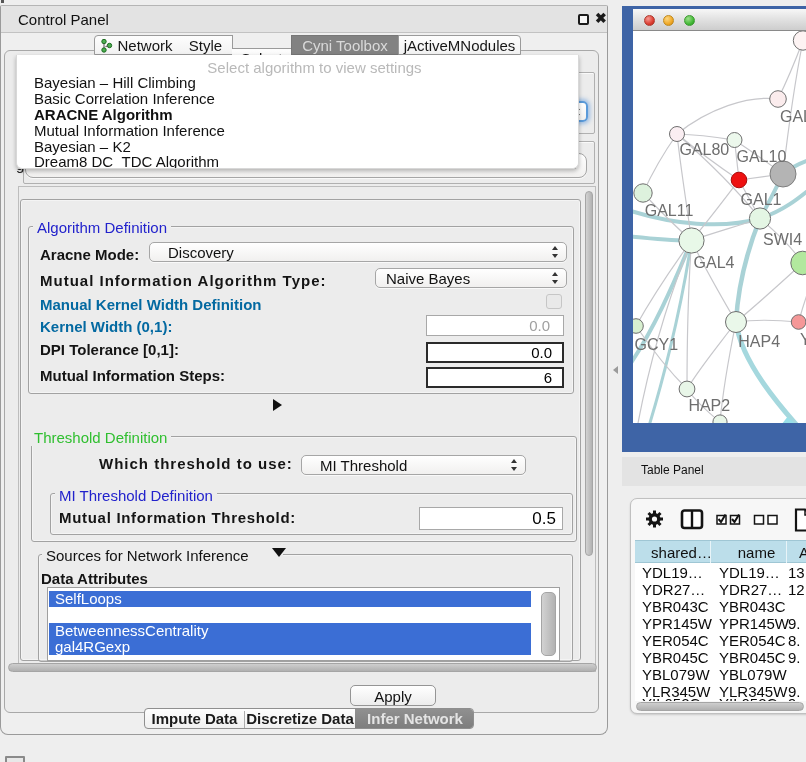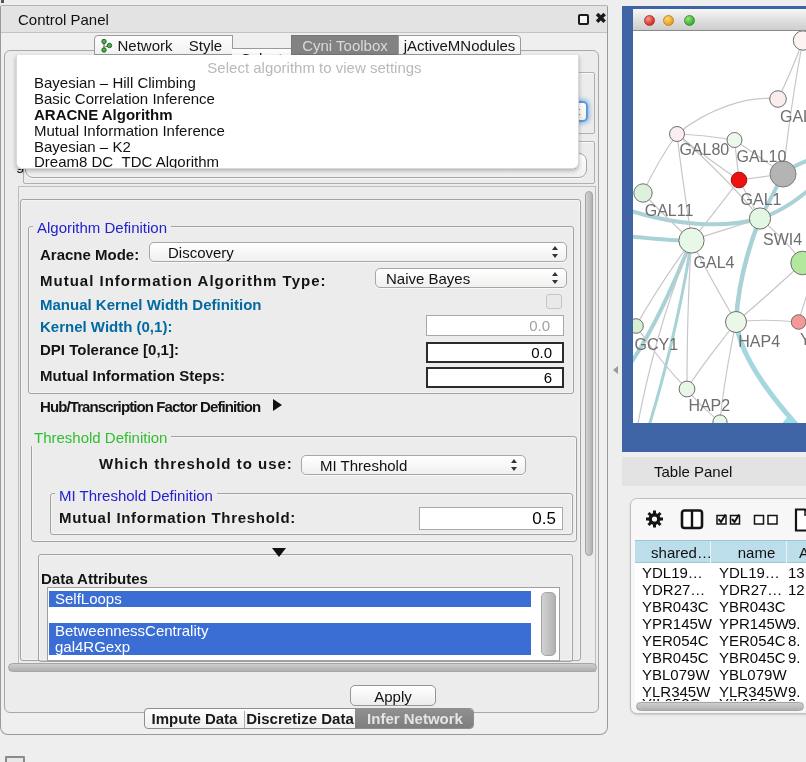--- a/index.html
+++ b/index.html
@@ -84,21 +84,21 @@
 
 
 #netframe { left:622px; top:6px; width:184px; height:446px; background:#3e64a6; }
 #nettitle { left:11px; top:3px; width:173px; height:22px;
   background:linear-gradient(#f7f7f7 0%,#e3e3e3 45%,#cdcdcd 100%);
   border-bottom:1px solid #8a8a8a; }
 .tl { position:absolute; top:6px; width:11px; height:11px; border-radius:50%; }
 #netcanvas { left:11px; top:25px; width:173px; height:392px; background:#ffffff; }
 
 #tphead { left:622px; top:457px; width:184px; height:29px; background:#e3e3e3; }
-#tphead .t { position:absolute; left:32px; top:6px; font-size:15px; color:#111; }
+#tphead .t { position:absolute; left:19px; top:6px; font-size:12px; color:#111; }
 #tpanel { left:630px; top:498px; width:200px; height:216px; background:#f7f7f7;
   border:1px solid #c0c0c0; border-radius:7px;
   box-shadow:0 1px 2px rgba(0,0,0,.15); overflow:hidden; }
 </style>
 </head>
 <body>
 <div id="stage">
   <div class="abs" style="left:1px; top:0; width:3px; height:3px; background:#555;"></div>
 
   <div id="cpwin" class="abs">
@@ -177,21 +177,20 @@
          color:#a0a0a0; line-height:20px; padding-right:13px;">0.0</div>
 
     <div class="blab" style="left:39px; top:335px;">DPI Tolerance [0,1]:</div>
     <div class="field" style="left:425px; top:336px; width:138px; height:21px; border:2px solid #2b2b2b;
          color:#000; line-height:18px; padding-right:10px;">0.0</div>
 
     <div class="blab" style="left:39px; top:361px;">Mutual Information Steps:</div>
     <div class="field" style="left:425px; top:361px; width:138px; height:21px; border:2px solid #2b2b2b;
          color:#000; line-height:18px; padding-right:10px;">6</div>
 
-    <div class="blab" style="left:39px; top:392px; letter-spacing:-0.9px;">Hub/Transcription Factor Definition</div>
     <div class="abs" style="left:272px; top:393px; width:0; height:0;
          border-top:6px solid transparent; border-bottom:6px solid transparent;
          border-left:9px solid #111;"></div>
 
     <div class="gbox" style="left:30px; top:430px; width:546px; height:106px;"></div>
     <div class="glab" style="left:29px; top:423px; color:#2fbf2f;">Threshold Definition</div>
 
     <div class="blab" style="left:98px; top:449px; letter-spacing:1px;">Which threshold to use:</div>
     <div class="combo" style="left:300px; top:449px; width:225px;">
       <span style="margin-left:18px;">MI Threshold</span>
@@ -199,20 +198,21 @@
     </div>
 
     <div class="gbox" style="left:49px; top:487px; width:523px; height:42px;"></div>
     <div class="glab" style="left:54px; top:481px; color:#2222cc;">MI Threshold Definition</div>
 
     <div class="blab" style="left:58px; top:503px; letter-spacing:0.7px;">Mutual Information Threshold:</div>
     <div class="field" style="left:418px; top:501px; width:144px; height:23px; border:1px solid #a8a8a8;
          color:#000; line-height:21px; padding-right:6px; font-size:17px;">0.5</div>
 
     <div class="gbox" style="left:37px; top:548px; width:535px; height:108px;"></div>
+    <div class="glab" style="left:41px; top:541px; color:#111; padding-right:34px;">Sources for Network Inference</div>
     <div class="abs" style="left:271px; top:542px; width:0; height:0;
          border-left:7px solid transparent; border-right:7px solid transparent;
          border-top:9px solid #111;"></div>
 
     <div class="blab" style="left:40px; top:564px;">Data Attributes</div>
     <div id="attrlist" class="abs">
       <div class="row" style="top:3px;">SelfLoops</div>
       <div class="row" style="top:35px;">BetweennessCentrality</div>
       <div class="row" style="top:51px;">gal4RGexp</div>
       <div class="sbthumb" style="left:493px; top:4px; width:15px; height:64px;"></div>

